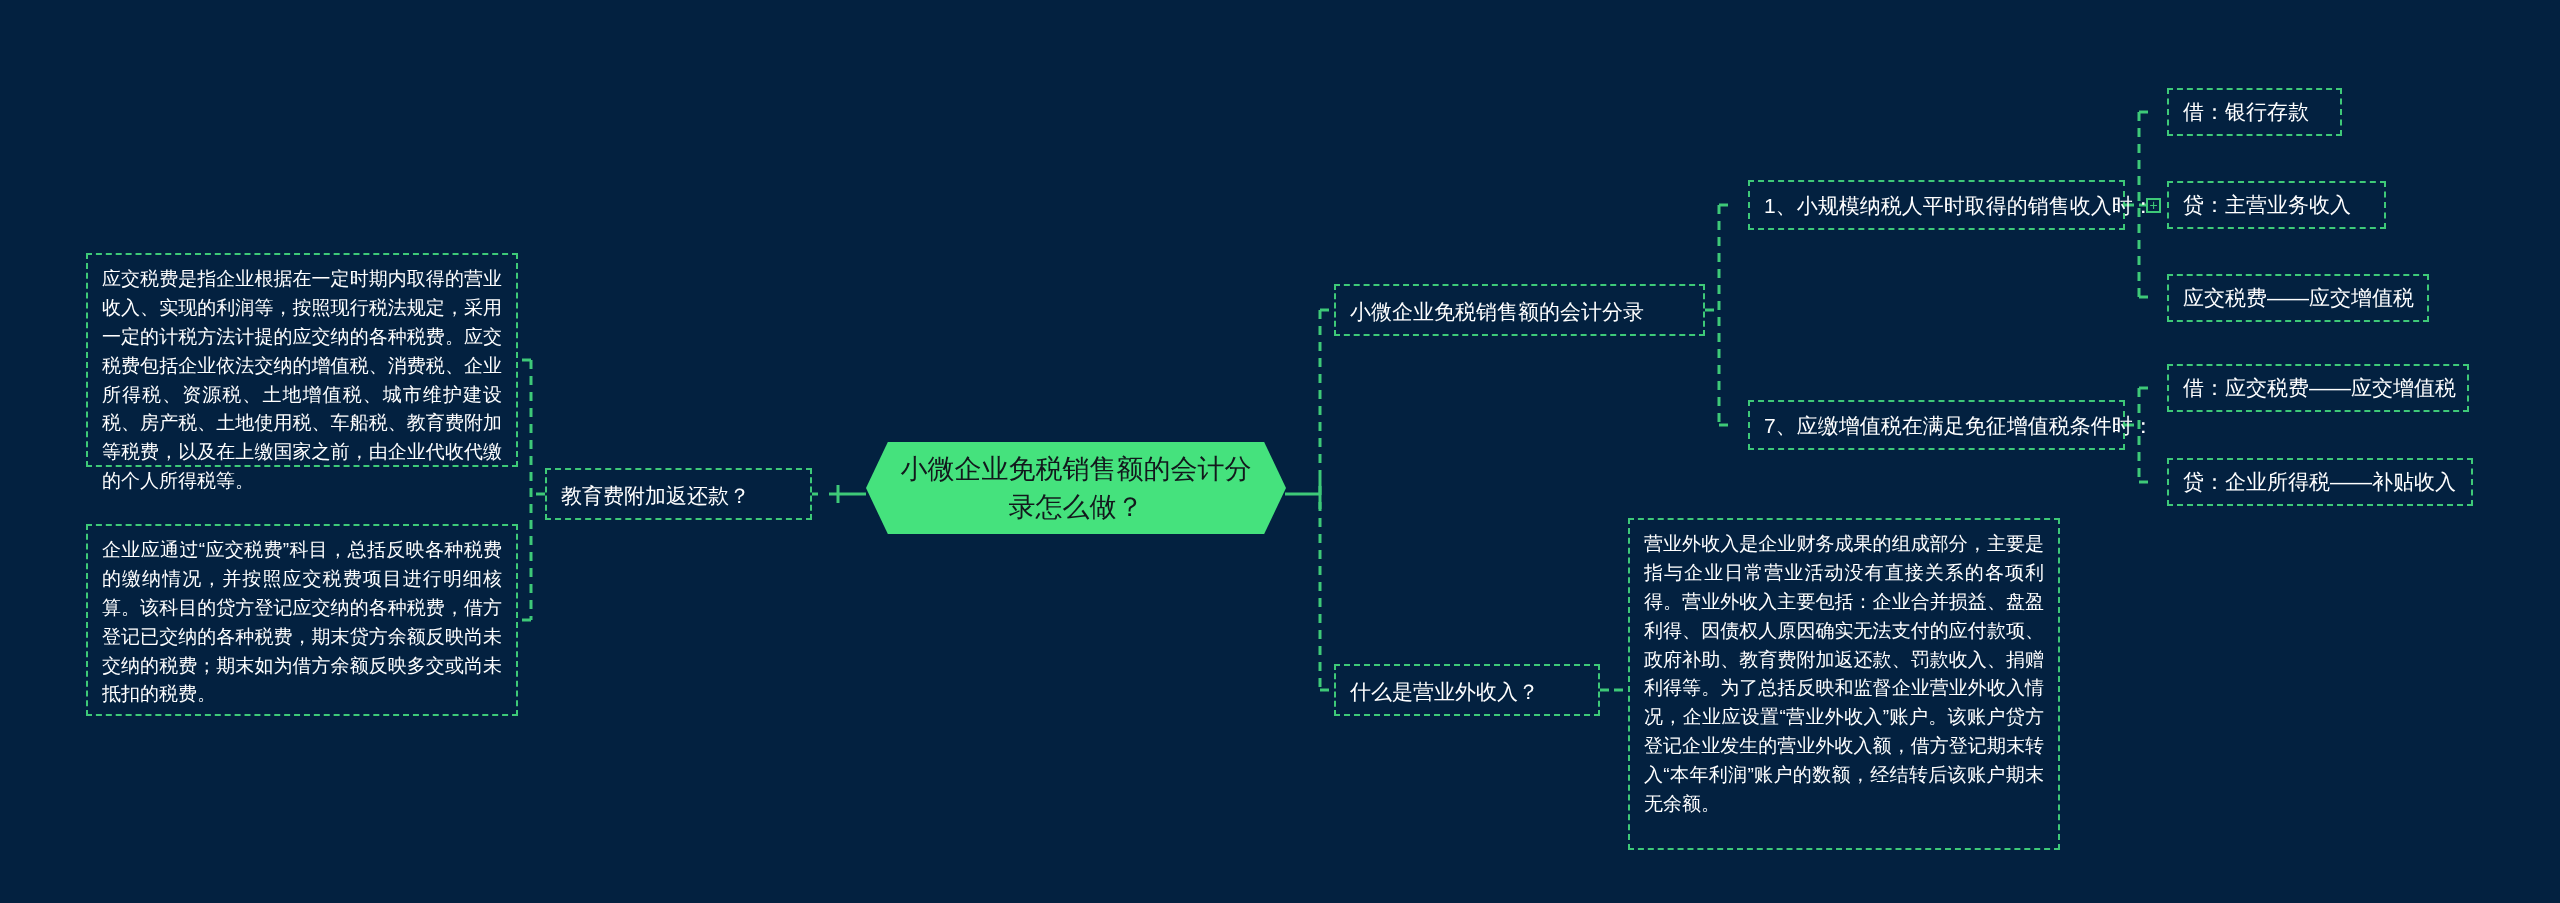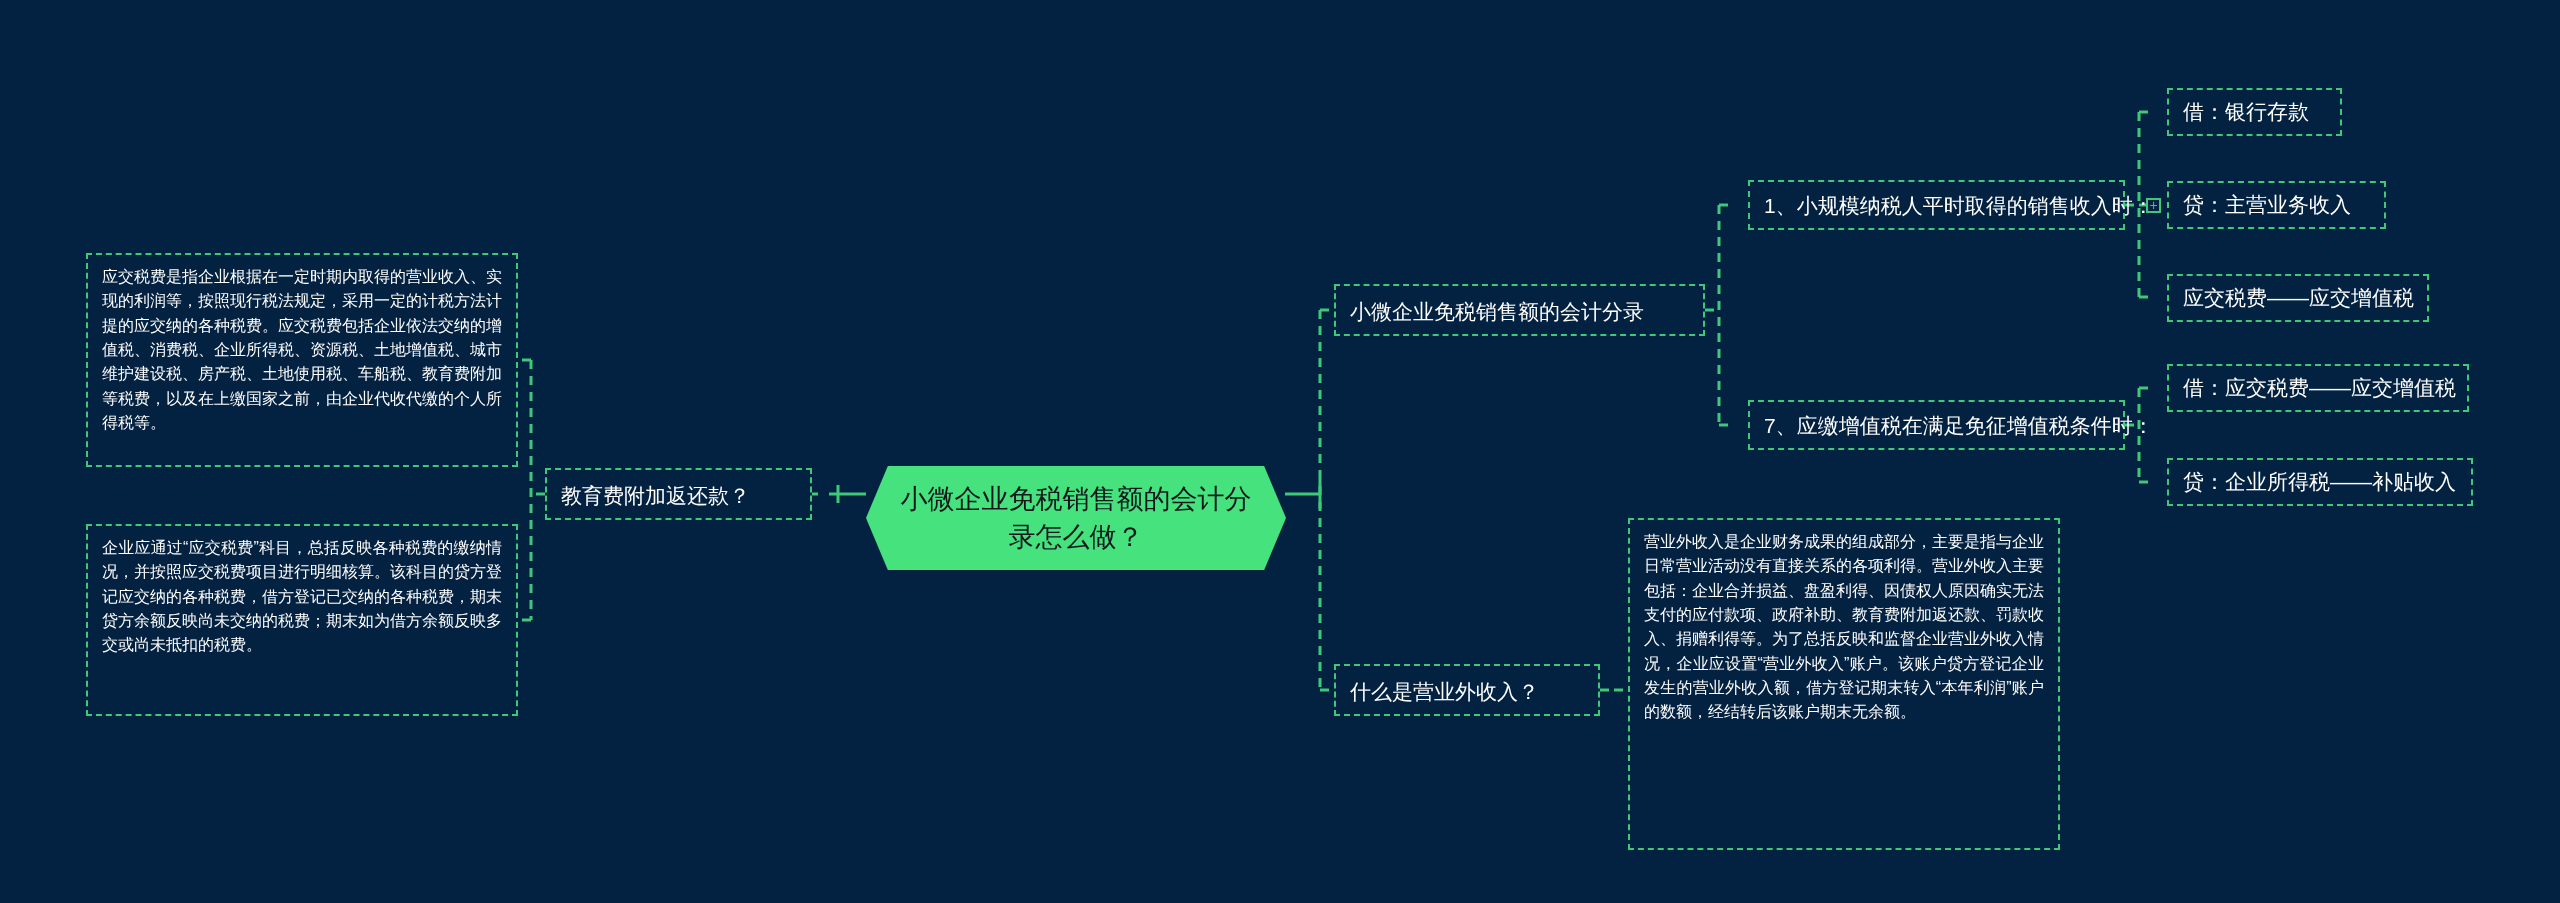--- a/index.html
+++ b/index.html
@@ -42,21 +42,21 @@
   
   .node.label {
     padding: 7px 14px 9px 14px;
     font-size: 21px;
     line-height: 1.25;
     white-space: nowrap;
   }
   
   .node.para {
     padding: 10px 14px 12px 14px;
-    font-size: 16px;
+    font-size: 19px;
     line-height: 1.52;
     text-align: justify;
     text-justify: inter-ideograph;
     align-items: flex-start;
   }
   
   #root-node {
     position: absolute;
     box-sizing: border-box;
     background: #45e27d;
@@ -130,21 +130,21 @@
       <path d="M2125 425 L2139 425" stroke-dasharray="9 7"></path>
       <path d="M2139 388 L2139 482" stroke-dasharray="9 7"></path>
       <path d="M2139 388 L2153 388" stroke-dasharray="9 7"></path>
       <path d="M2139 482 L2153 482" stroke-dasharray="9 7"></path>
 
       <path d="M1600 690 L1614 690" stroke-dasharray="9 7"></path>
       <path d="M1614 690 L1628 690" stroke-dasharray="9 7"></path>
     </g>
   </svg>
 
-  <div id="root-node" style="left:866px; top:442px; width:420px; height:104px;margin-top:24px;">
+  <div id="root-node" style="left:866px; top:442px; width:420px; height:92px;">
     <span class="txt">小微企业免税销售额的会计分录怎么做？</span>
   </div>
 
   <div class="node label" style="left:545px; top:468px; width:267px; height:52px;">
     <span class="txt">教育费附加返还款？</span>
   </div>
 
   <div class="node para" style="left:86px; top:253px; width:432px; height:214px;">
     <span class="txt">应交税费是指企业根据在一定时期内取得的营业收入、实现的利润等，按照现行税法规定，采用一定的计税方法计提的应交纳的各种税费。应交税费包括企业依法交纳的增值税、消费税、企业所得税、资源税、土地增值税、城市维护建设税、房产税、土地使用税、车船税、教育费附加等税费，以及在上缴国家之前，由企业代收代缴的个人所得税等。</span>
   </div>

